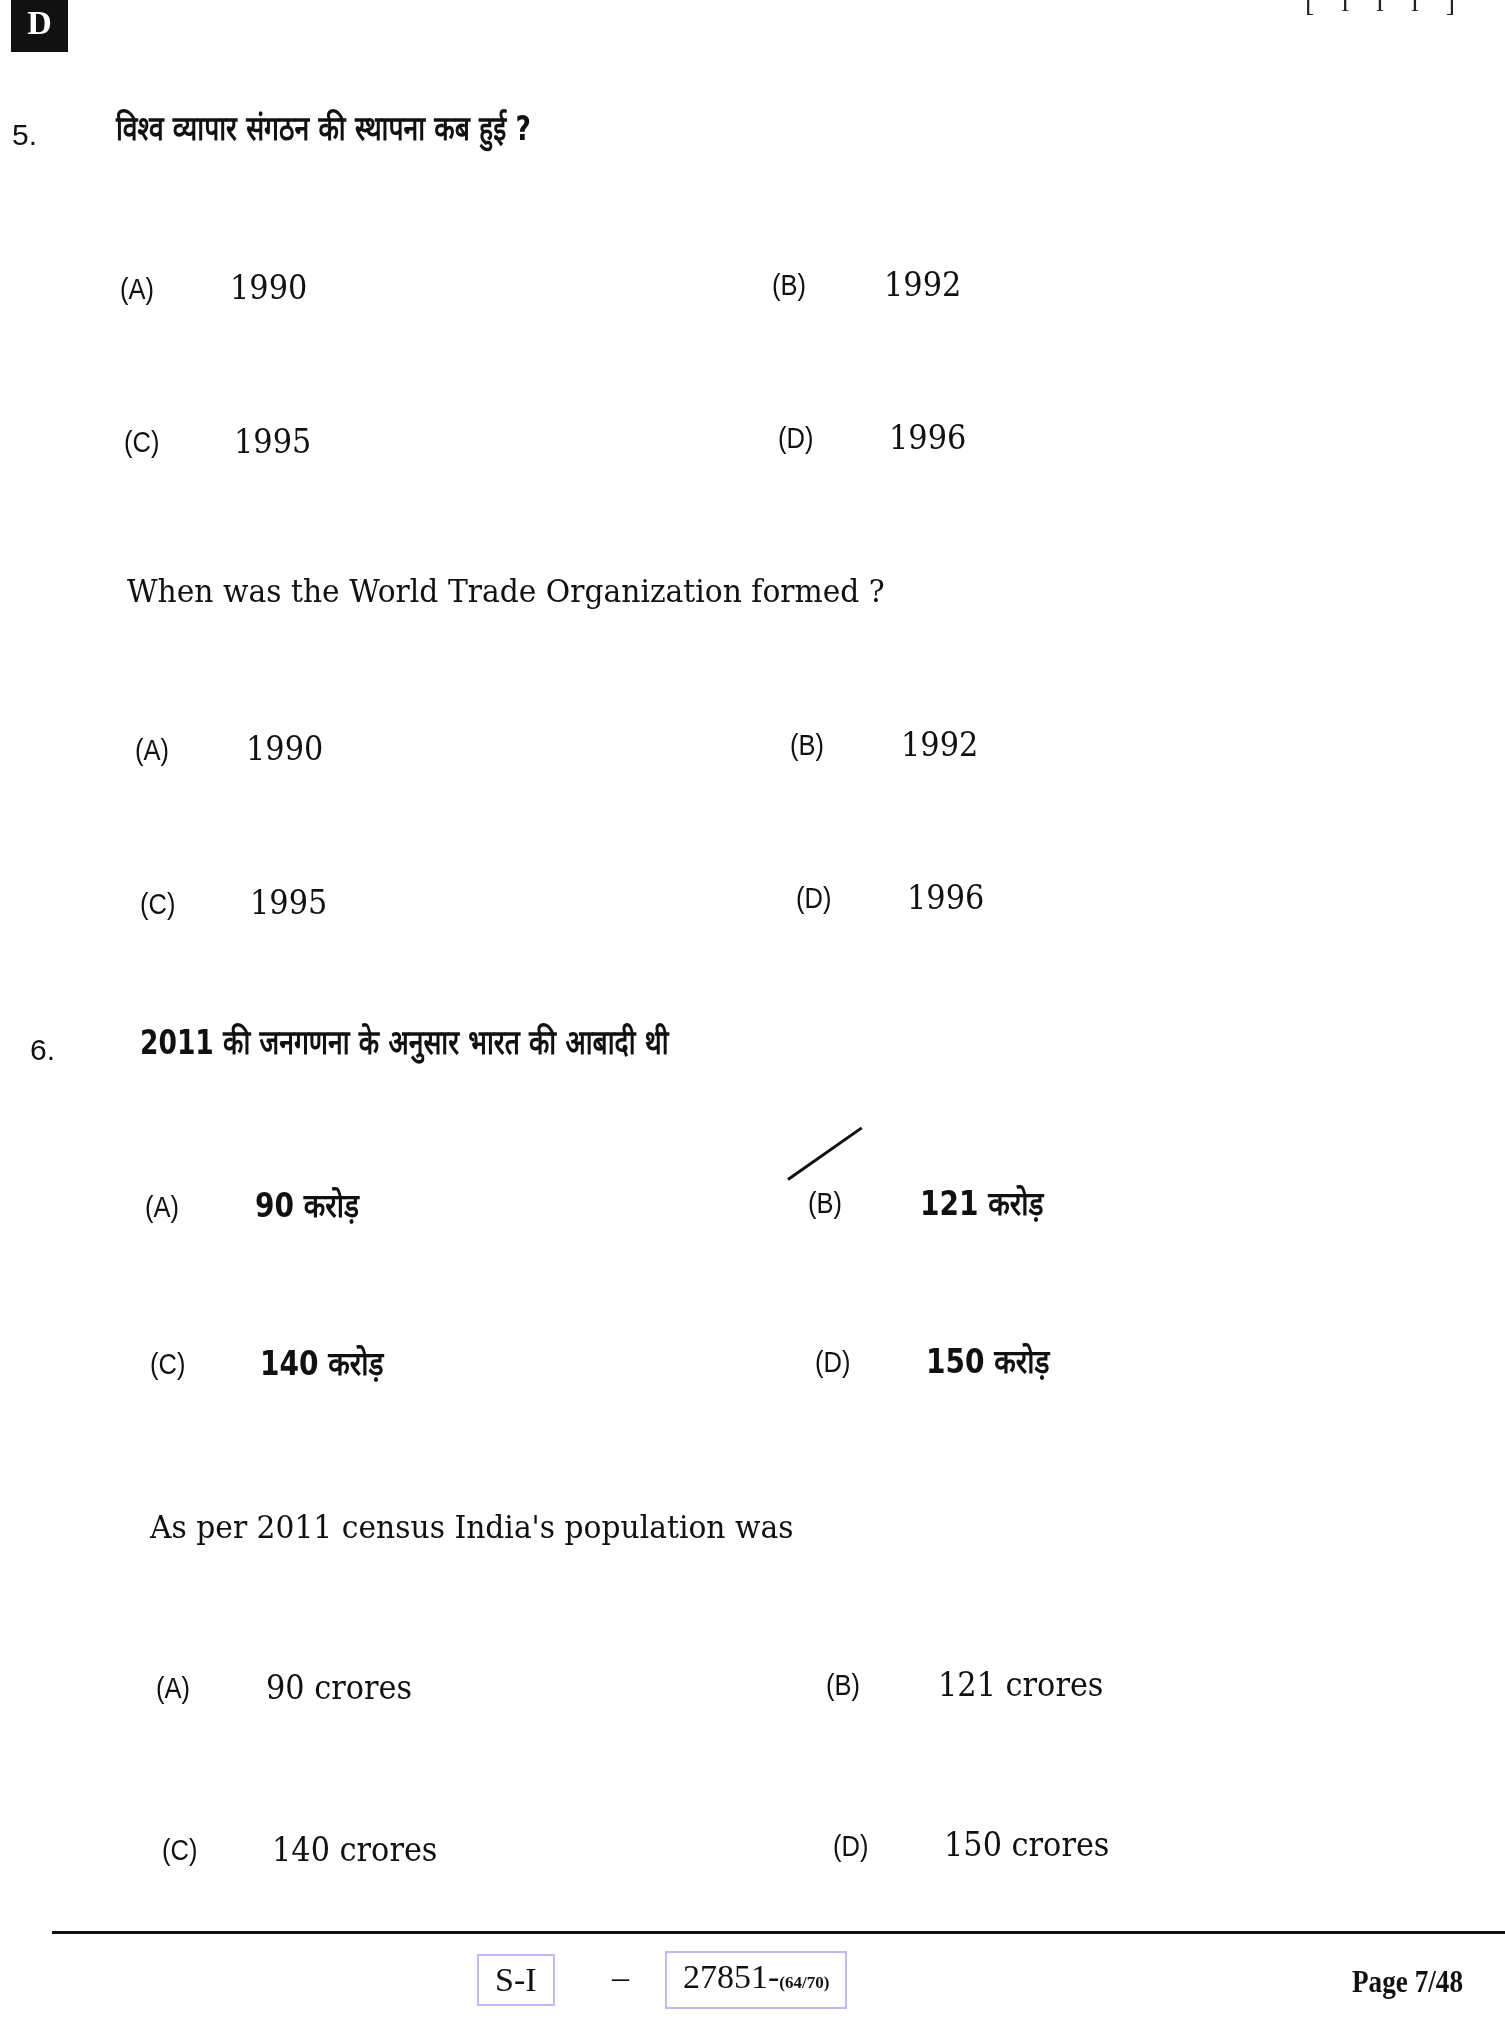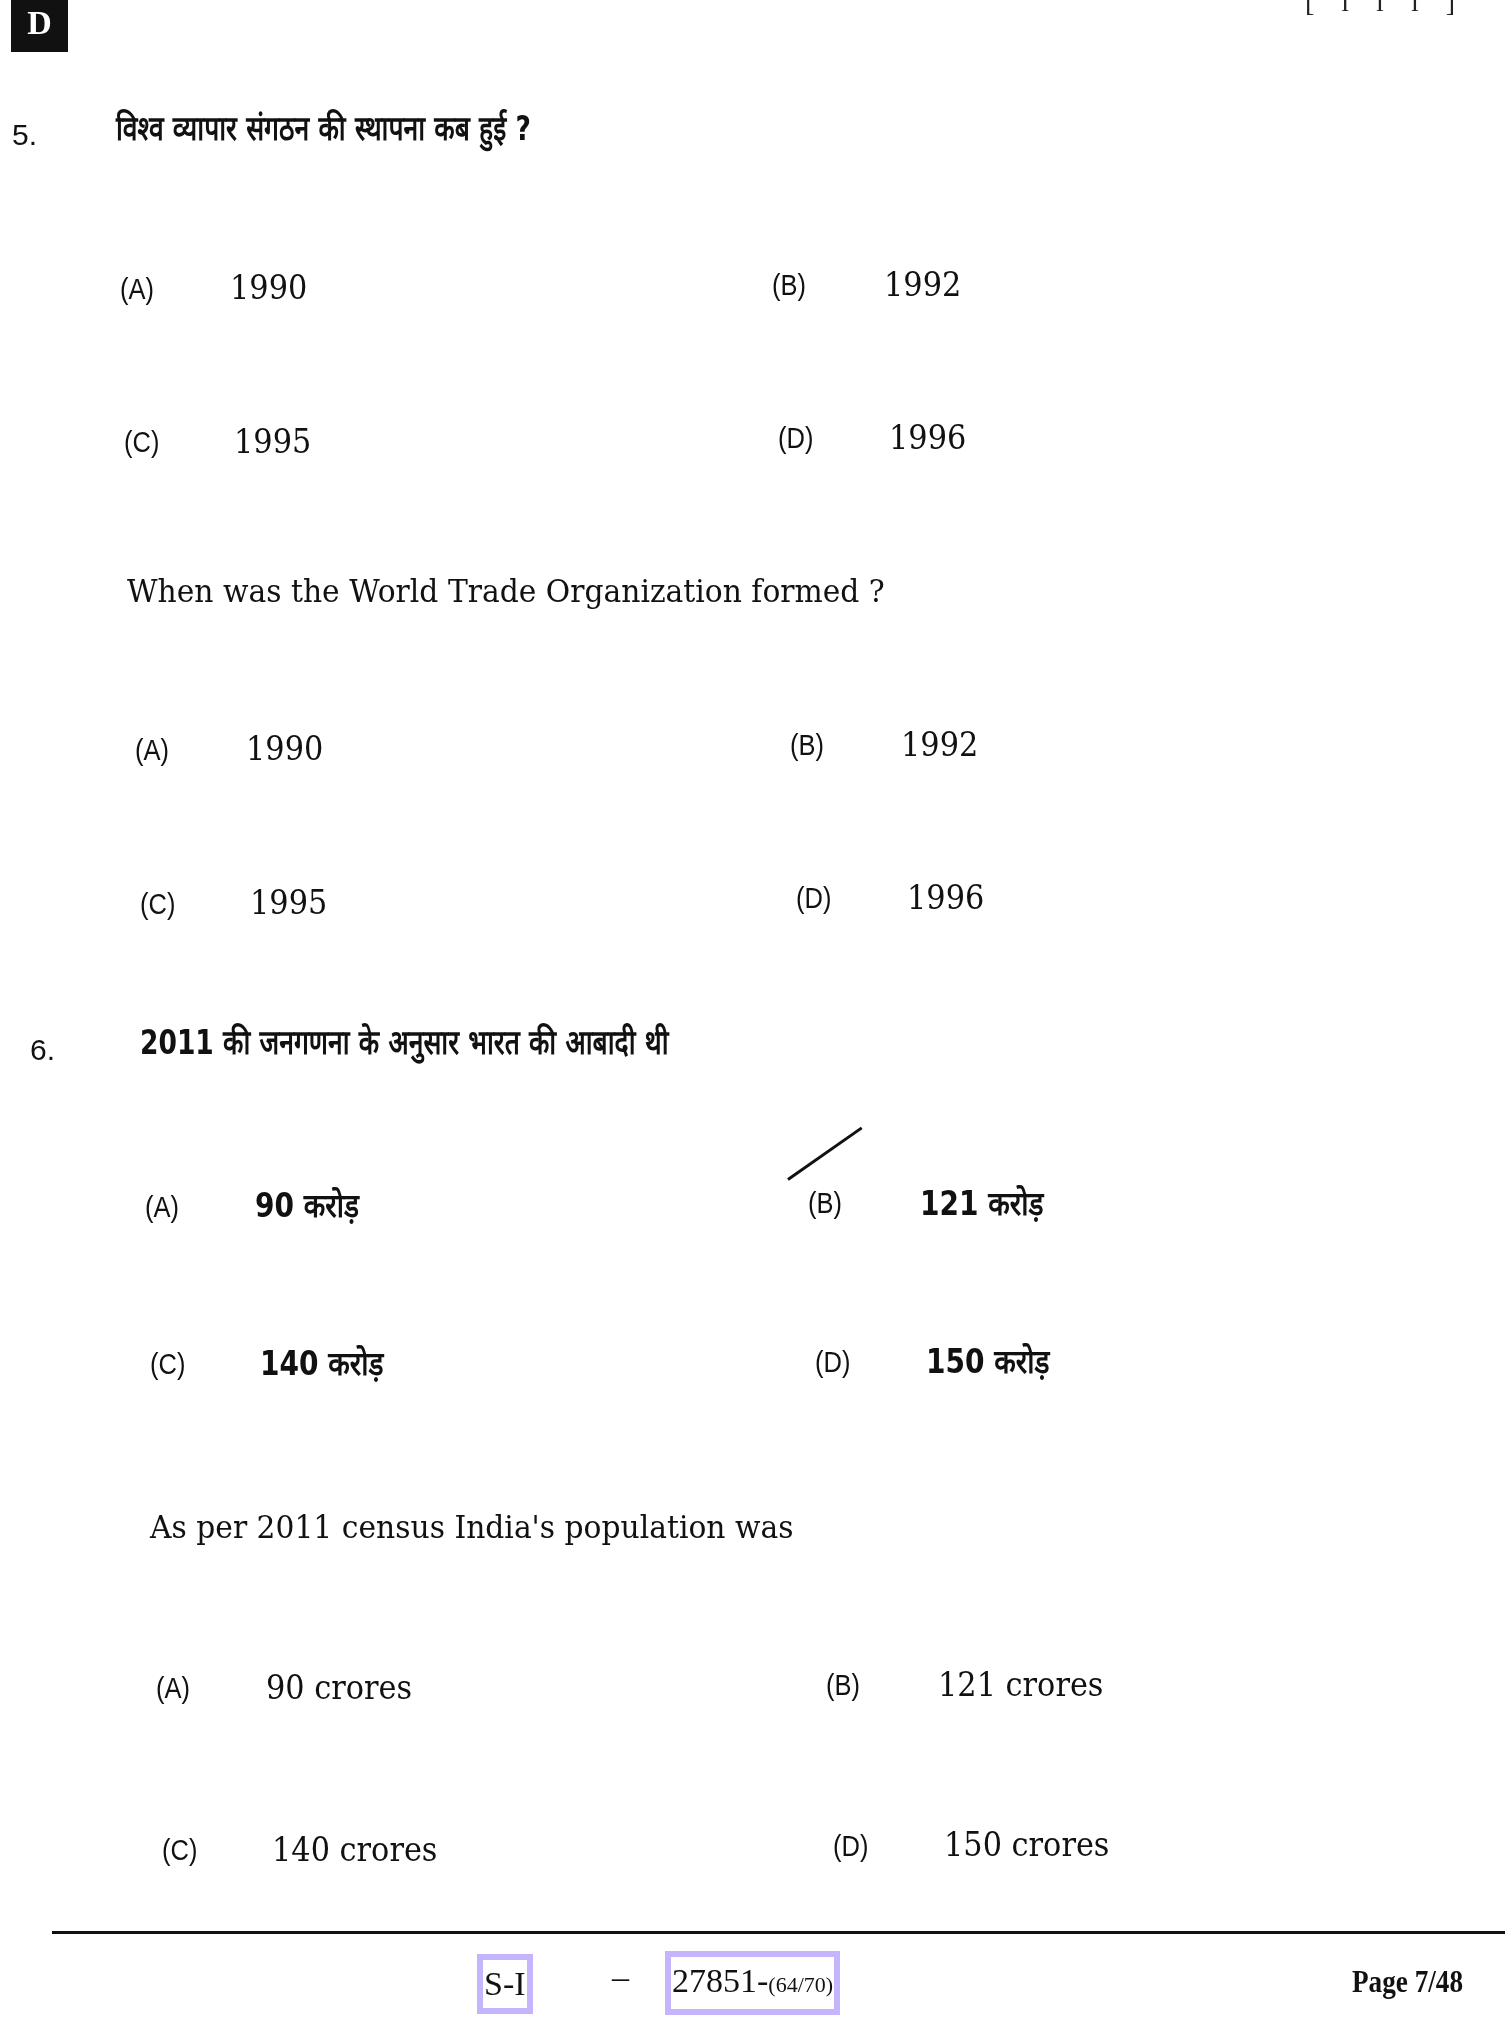--- a/index.html
+++ b/index.html
@@ -16,22 +16,22 @@
   }
   .bracket { top: -14px; left: 1305px; font-size: 28px; color: #222; letter-spacing: 10px; font-family: "Liberation Serif", serif; }
   .qnum { font-size: 30px; font-family: "Liberation Sans", sans-serif; }
   .qtext-hi { font-size: 34px; font-family: "DejaVu Sans", sans-serif; font-weight: bold; letter-spacing: 0; transform: scaleX(0.78); transform-origin: left center; }
   .qtext-en { font-size: 32px; font-family: "DejaVu Serif", serif; transform: scaleX(0.93); transform-origin: left center; }
   .opt-label { font-size: 30px; font-family: "Liberation Sans", sans-serif; transform: scaleX(0.85); transform-origin: left center; }
   .opt-val { font-size: 33px; font-family: "DejaVu Serif", serif; transform: scaleX(0.92); transform-origin: left center; }
   .opt-val-hi { font-size: 33px; font-family: "DejaVu Sans", sans-serif; font-weight: bold; transform: scaleX(0.85); transform-origin: left center; }
   .strike { position: absolute; left: 788px; top: 1178px; width: 90px; height: 3px; background: #111; transform: rotate(-35deg); transform-origin: left center; }
   .footer-rule { left: 52px; top: 1931px; width: 1453px; height: 3px; background: #111; }
-  .box { border: 6px solid #c4b5fd; font-family: "Liberation Serif", serif; font-size: 34px; line-height: 48px; padding: 0 1px; }
-  .code-small { font-size: 22px; font-weight: normal; }
+  .box { border: 2px solid #c4b5fd; font-family: "Liberation Serif", serif; font-size: 34px; line-height: 48px; padding: 0 16px; }
+  .code-small { font-size: 17px; font-weight: bold; }
   .dash { font-size: 34px; font-family: "Liberation Serif", serif; }
   .page-num { font-size: 32px; font-family: "Liberation Serif", serif; font-weight: bold; transform: scaleX(0.85); transform-origin: left center; }
 </style>
 </head>
 <body>
 
 <div class="abs set-badge">D</div>
 <div class="abs bracket">[ ı ı ı ]</div>
 
 <div class="abs qnum" style="left:12px;top:118px;">5.</div>

